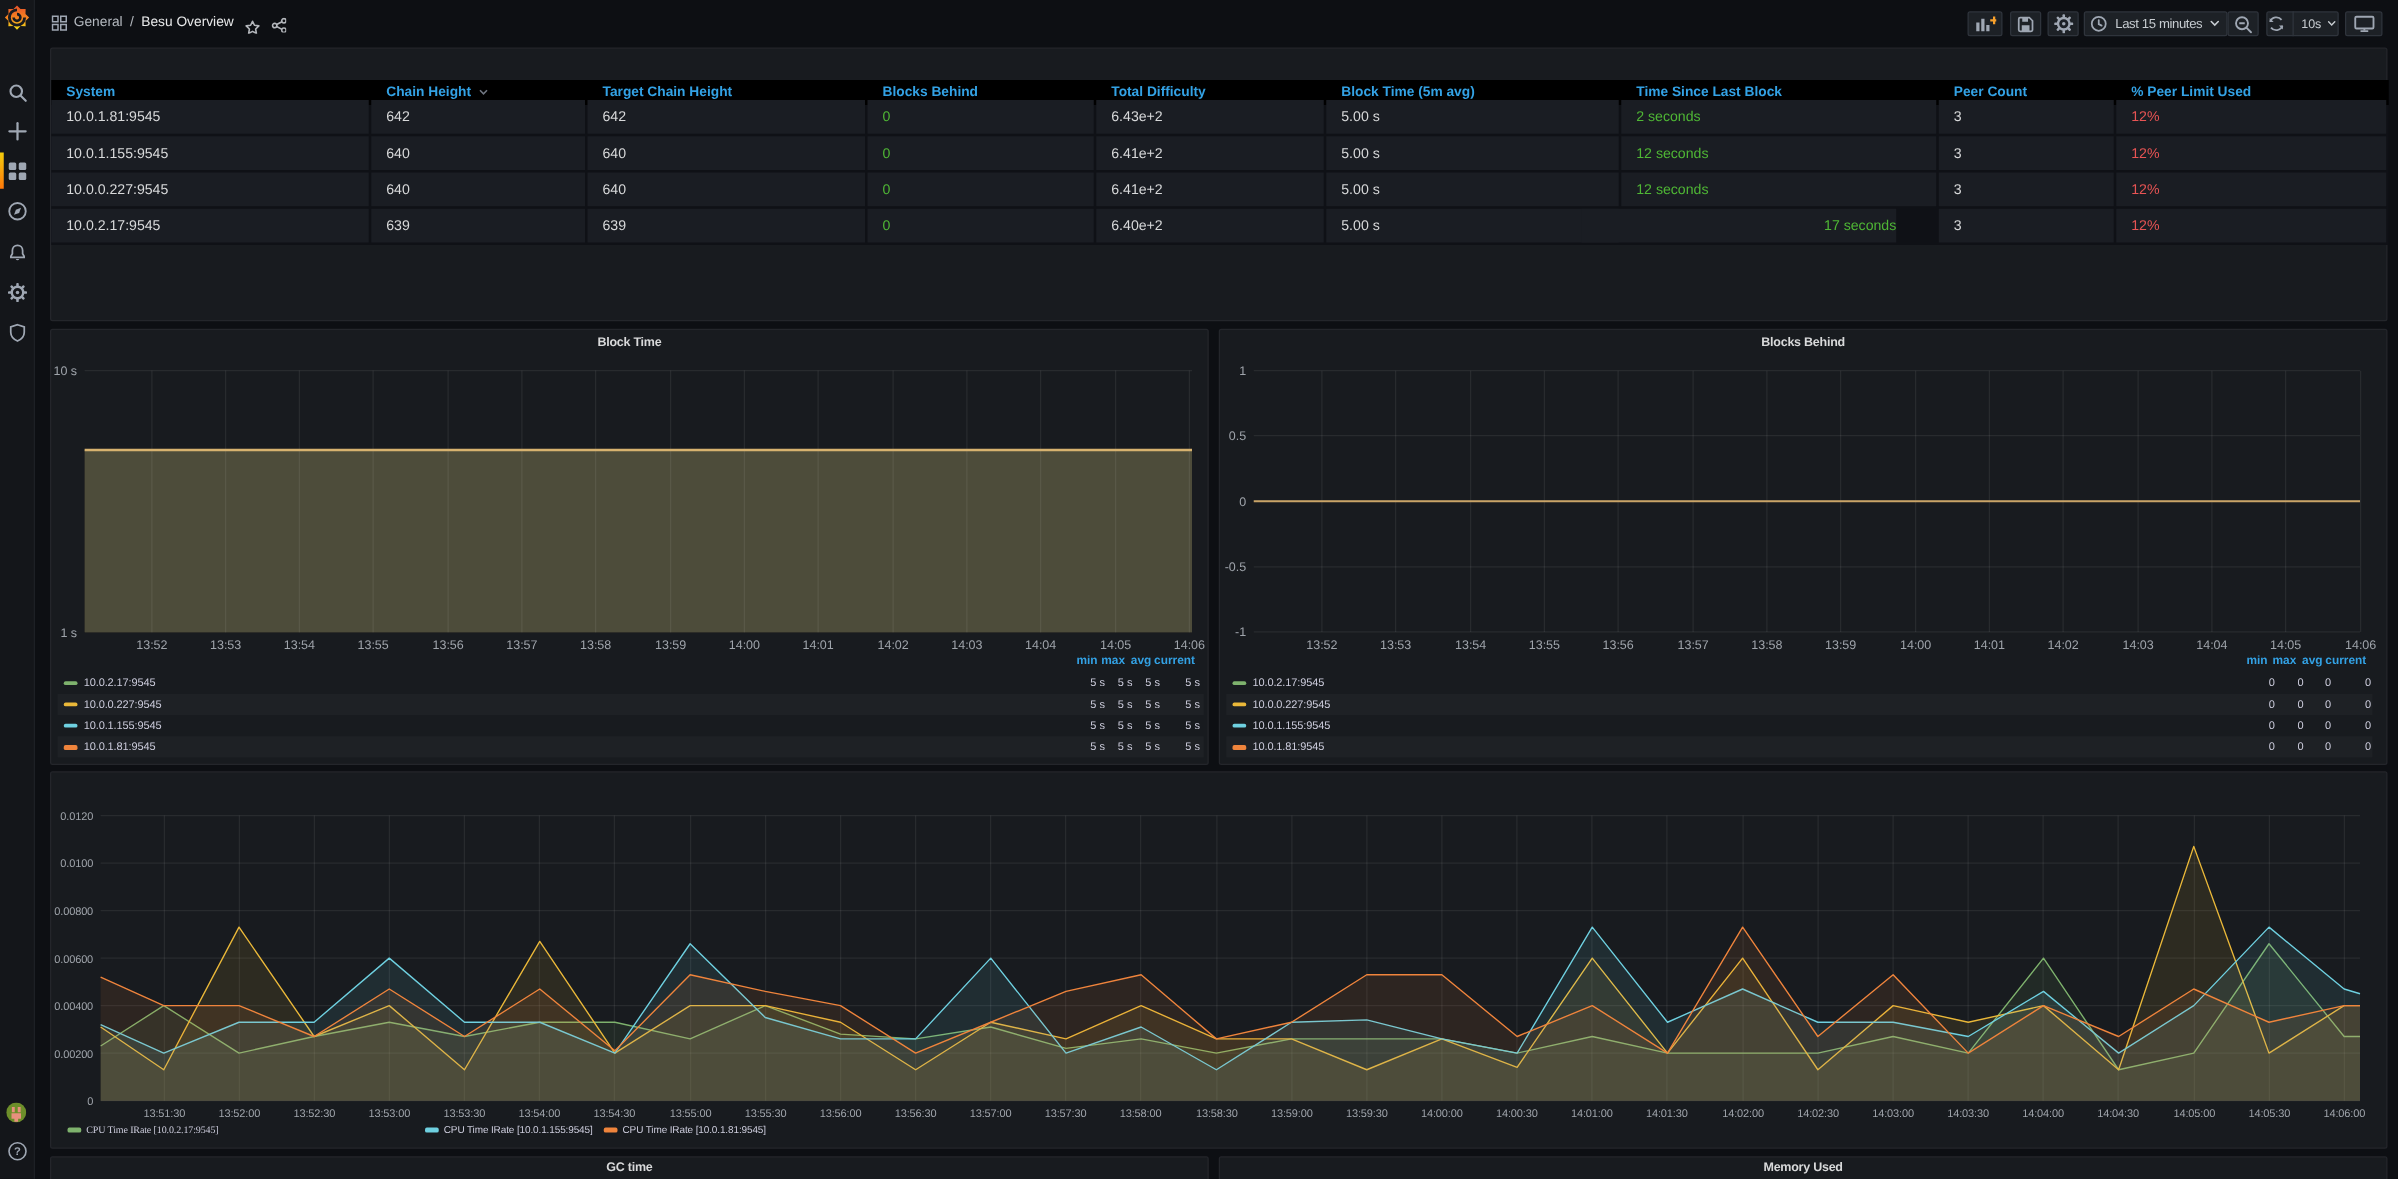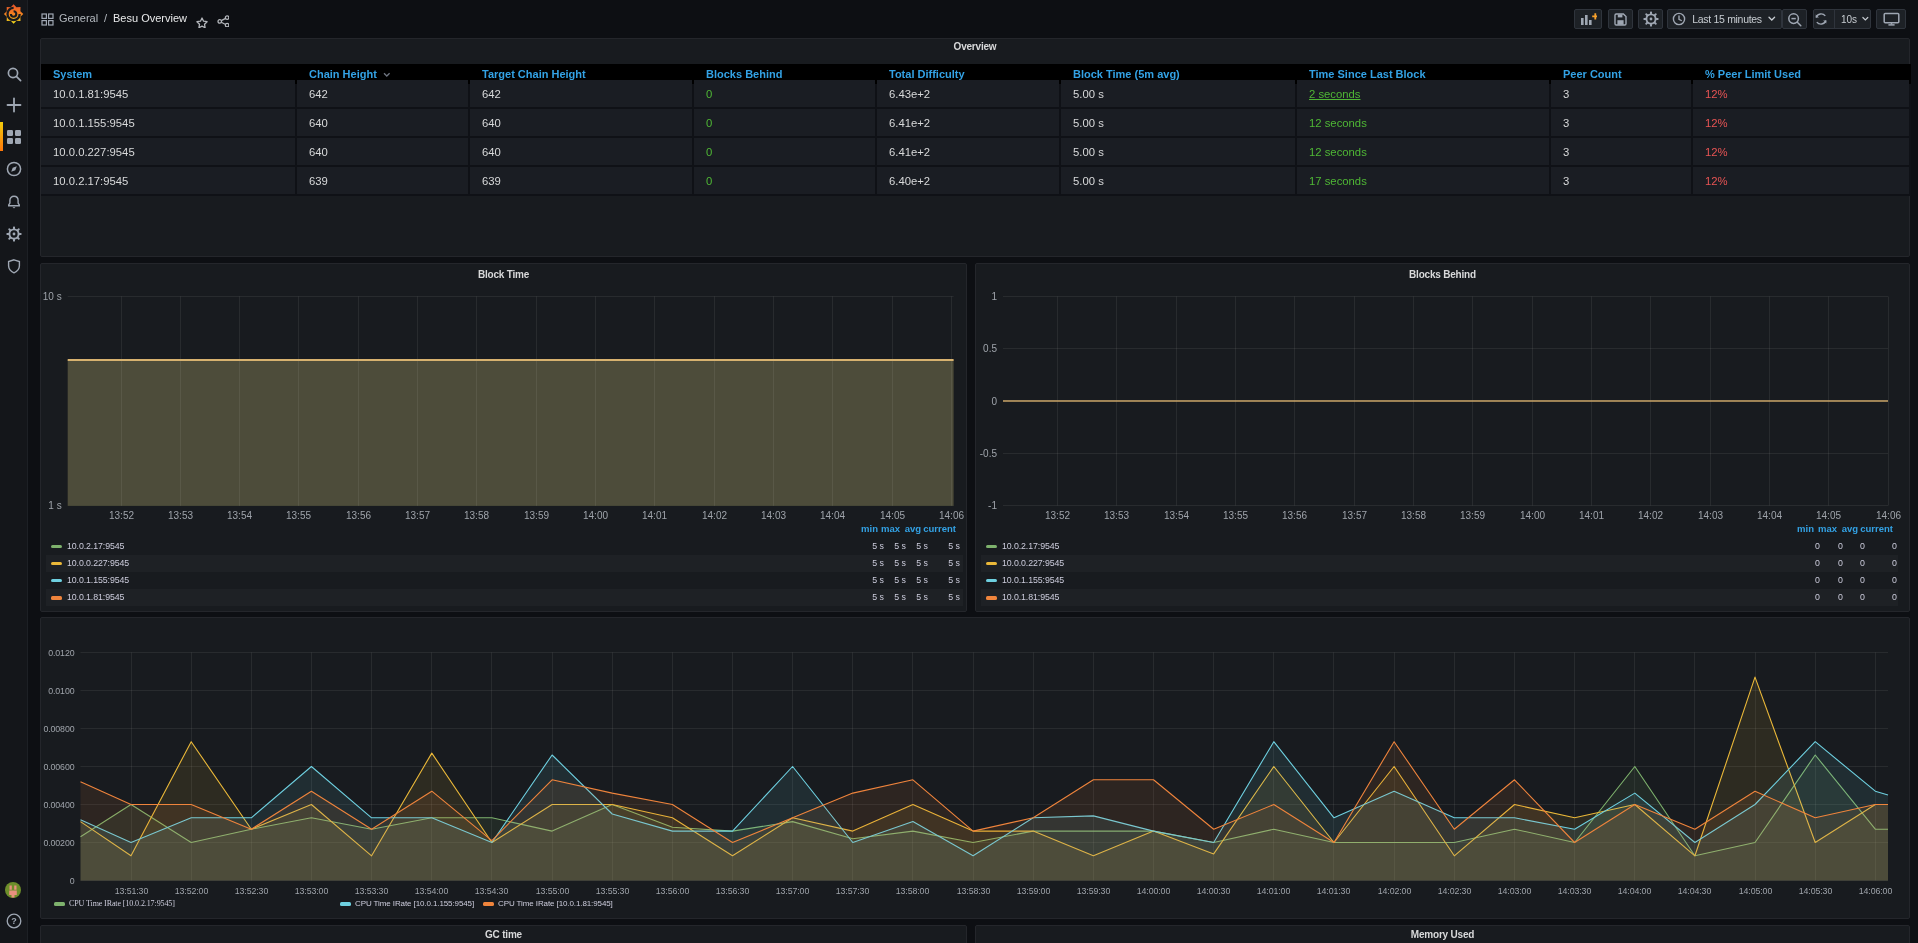--- a/index.html
+++ b/index.html
@@ -173,21 +173,20 @@
   <div class="navbtn" style="left:1848px;width:30px;">
       <svg width="17" height="16" viewBox="0 0 17 16" style="">
         <rect x="1.2" y="2.4" width="14.6" height="9.4" rx="1" fill="none" stroke="#9fa7b3" stroke-width="1.5"></rect>
         <line x1="8.5" y1="11.8" x2="8.5" y2="13.4" stroke="#9fa7b3" stroke-width="1.5"></line>
         <line x1="5.4" y1="13.9" x2="11.6" y2="13.9" stroke="#9fa7b3" stroke-width="1.5"></line>
       </svg>
     </div>
 </div>
 
 <div class="panel" style="left:40px;top:38px;width:1870px;height:219px;">
-  <div class="ptitle" style="top:2px;">Overview</div>
   <div style="position:absolute;left:0;top:41px;width:1870px;height:116px;background:#0f1116;"></div>
     <div class="thead">
       <div class="th" style="left:0px;width:256px;">System</div>
       <div class="th" style="left:256px;width:173px;">Chain Height <svg width="8" height="6" viewBox="0 0 8 6" style="margin-left:3px;">
           <path d="M1 1.2l2.8 2.8L6.6 1.2" fill="none" stroke="#6f7580" stroke-width="1.3"></path>
         </svg></div>
       <div class="th" style="left:429px;width:224px;">Target Chain Height</div>
       <div class="th" style="left:653px;width:183px;">Blocks Behind</div>
       <div class="th" style="left:836px;width:184px;">Total Difficulty</div>
       <div class="th" style="left:1020px;width:236px;">Block Time (5m avg)</div>
@@ -195,21 +194,21 @@
       <div class="th" style="left:1510px;width:142px;">Peer Count</div>
       <div class="th" style="left:1652px;width:218px;">% Peer Limit Used</div>
     </div>
     <div class="trow" style="top:41px;">
       <div class="tc" style="left:0px;width:254px;">10.0.1.81:9545</div>
       <div class="tc" style="left:256px;width:171px;">642</div>
       <div class="tc" style="left:429px;width:222px;">642</div>
       <div class="tc gr" style="left:653px;width:181px;">0</div>
       <div class="tc" style="left:836px;width:182px;">6.43e+2</div>
       <div class="tc" style="left:1020px;width:234px;">5.00 s</div>
-      <div class="tc gr" style="left:1256px;width:252px;text-decoration:underline;">2 seconds</div>
+      <div class="tc gr" style="left:1256px;width:252px;">2 seconds</div>
       <div class="tc" style="left:1510px;width:140px;">3</div>
       <div class="tc rd" style="left:1652px;width:216px;">12%</div>
     </div>
     <div class="trow" style="top:70px;">
       <div class="tc" style="left:0px;width:254px;">10.0.1.155:9545</div>
       <div class="tc" style="left:256px;width:171px;">640</div>
       <div class="tc" style="left:429px;width:222px;">640</div>
       <div class="tc gr" style="left:653px;width:181px;">0</div>
       <div class="tc" style="left:836px;width:182px;">6.41e+2</div>
       <div class="tc" style="left:1020px;width:234px;">5.00 s</div>
@@ -228,21 +227,21 @@
       <div class="tc" style="left:1510px;width:140px;">3</div>
       <div class="tc rd" style="left:1652px;width:216px;">12%</div>
     </div>
     <div class="trow" style="top:128px;">
       <div class="tc" style="left:0px;width:254px;">10.0.2.17:9545</div>
       <div class="tc" style="left:256px;width:171px;">639</div>
       <div class="tc" style="left:429px;width:222px;">639</div>
       <div class="tc gr" style="left:653px;width:181px;">0</div>
       <div class="tc" style="left:836px;width:182px;">6.40e+2</div>
       <div class="tc" style="left:1020px;width:234px;">5.00 s</div>
-      <div class="tc gr" style="left:1256px;width:252px;">17 seconds</div>
+      <div class="tc gr" style="left:1224px;width:252px;text-align:right;">17 seconds</div>
       <div class="tc" style="left:1510px;width:140px;">3</div>
       <div class="tc rd" style="left:1652px;width:216px;">12%</div>
     </div>
 </div>
 
 <div class="panel" style="left:40px;top:263px;width:927px;height:349px;">
   <div class="ptitle" style="top:5px;">Block Time</div>
   <svg width="927" height="349" viewBox="0 0 927 349" style="position:absolute;left:0;top:0;">
       <line x1="26.700000000000003" y1="32.5" x2="912.6" y2="32.5" stroke="rgba(255,255,255,0.07)" stroke-width="1"></line>
       <rect x="26.700000000000003" y="96.0" width="885.9" height="145.89999999999998" fill="#7EB26D" fill-opacity="0.1"></rect>

